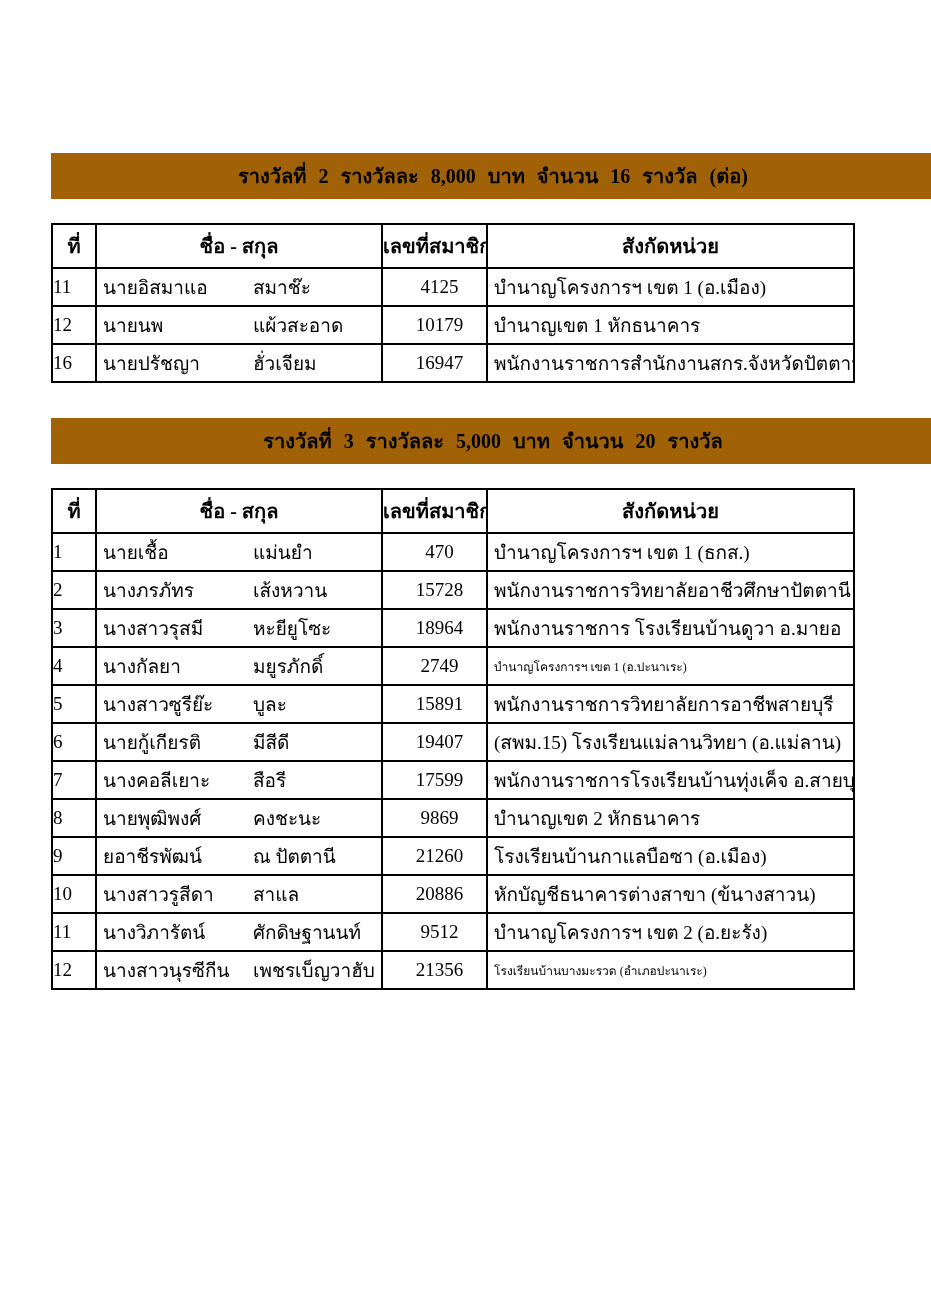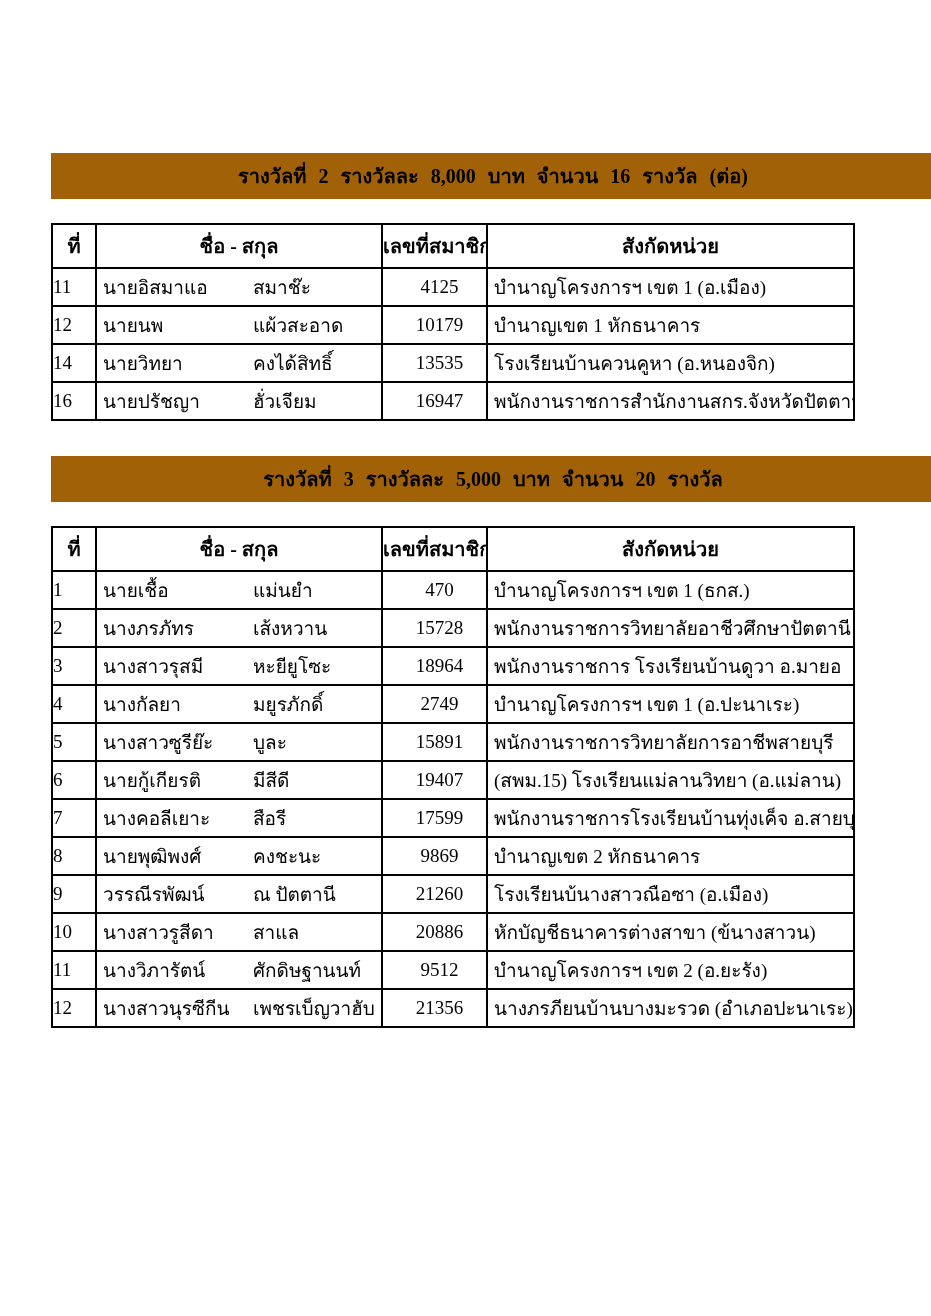--- a/index.html
+++ b/index.html
@@ -26,21 +26,21 @@
     vertical-align: middle;
     overflow: hidden; white-space: nowrap;
   }
   .prize-table th { height: 44px; font-size: 20px; font-weight: bold; text-align: center; }
   .prize-table td { height: 38px; font-size: 19px; }
   .c-no  { text-align: left; }
   .c-mem { text-align: center; padding-left: 10px; }
   .c-name { padding-left: 6px; }
   .c-name .fn { display: inline-block; width: 150px; }
   .c-unit { padding-left: 6px; }
-  .c-unit.small { font-size: 19px; }
+  .c-unit.small { font-size: 12px; }
 
   .section-3 .banner { margin-top: 35px; }
 </style>
 </head>
 <body>
 
 <div class="page">
 
   <section class="section-2">
     <div class="banner">รางวัลที่ 2 รางวัลละ 8,000 บาท จำนวน 16 รางวัล (ต่อ)</div>
@@ -64,26 +64,20 @@
             <td class="c-no">11</td>
             <td class="c-name"><span class="fn">นายอิสมาแอ</span><span class="ln">สมาช๊ะ</span></td>
             <td class="c-mem">4125</td>
             <td class="c-unit">บำนาญโครงการฯ เขต 1 (อ.เมือง)</td>
           </tr>
           <tr>
             <td class="c-no">12</td>
             <td class="c-name"><span class="fn">นายนพ</span><span class="ln">แผ้วสะอาด</span></td>
             <td class="c-mem">10179</td>
             <td class="c-unit">บำนาญเขต 1 หักธนาคาร</td>
-          </tr>
-          <tr>
-            <td class="c-no">14</td>
-            <td class="c-name"><span class="fn">นายวิทยา</span><span class="ln">คงได้สิทธิ์</span></td>
-            <td class="c-mem">13535</td>
-            <td class="c-unit">โรงเรียนบ้านควนคูหา (อ.หนองจิก)</td>
           </tr>
           <tr>
             <td class="c-no">16</td>
             <td class="c-name"><span class="fn">นายปรัชญา</span><span class="ln">ฮั่วเจียม</span></td>
             <td class="c-mem">16947</td>
             <td class="c-unit">พนักงานราชการสำนักงานสกร.จังหวัดปัตตานี</td>
           </tr>
         </tbody>
     </table>
   </section>
@@ -149,39 +143,39 @@
             <td class="c-unit">พนักงานราชการโรงเรียนบ้านทุ่งเค็จ อ.สายบุรี</td>
           </tr>
           <tr>
             <td class="c-no">8</td>
             <td class="c-name"><span class="fn">นายพุฒิพงศ์</span><span class="ln">คงชะนะ</span></td>
             <td class="c-mem">9869</td>
             <td class="c-unit">บำนาญเขต 2 หักธนาคาร</td>
           </tr>
           <tr>
             <td class="c-no">9</td>
-            <td class="c-name"><span class="fn">วรรณีรพัฒน์</span><span class="ln">ณ ปัตตานี</span></td>
+            <td class="c-name"><span class="fn">ยอาชีรพัฒน์</span><span class="ln">ณ ปัตตานี</span></td>
             <td class="c-mem">21260</td>
-            <td class="c-unit">โรงเรียนบ้นางสาวณือซา (อ.เมือง)</td>
+            <td class="c-unit">โรงเรียนบ้านกาแลบือซา (อ.เมือง)</td>
           </tr>
           <tr>
             <td class="c-no">10</td>
             <td class="c-name"><span class="fn">นางสาวรูสีดา</span><span class="ln">สาแล</span></td>
             <td class="c-mem">20886</td>
             <td class="c-unit">หักบัญชีธนาคารต่างสาขา (ข้นางสาวน)</td>
           </tr>
           <tr>
             <td class="c-no">11</td>
             <td class="c-name"><span class="fn">นางวิภารัตน์</span><span class="ln">ศักดิษฐานนท์</span></td>
             <td class="c-mem">9512</td>
             <td class="c-unit">บำนาญโครงการฯ เขต 2 (อ.ยะรัง)</td>
           </tr>
           <tr>
             <td class="c-no">12</td>
             <td class="c-name"><span class="fn">นางสาวนุรซีกีน</span><span class="ln">เพชรเบ็ญวาฮับ</span></td>
             <td class="c-mem">21356</td>
-            <td class="c-unit small">นางภรภียนบ้านบางมะรวด (อำเภอปะนาเระ)</td>
+            <td class="c-unit small">โรงเรียนบ้านบางมะรวด (อำเภอปะนาเระ)</td>
           </tr>
         </tbody>
     </table>
   </section>
 
 </div>
 
 </body></html>

